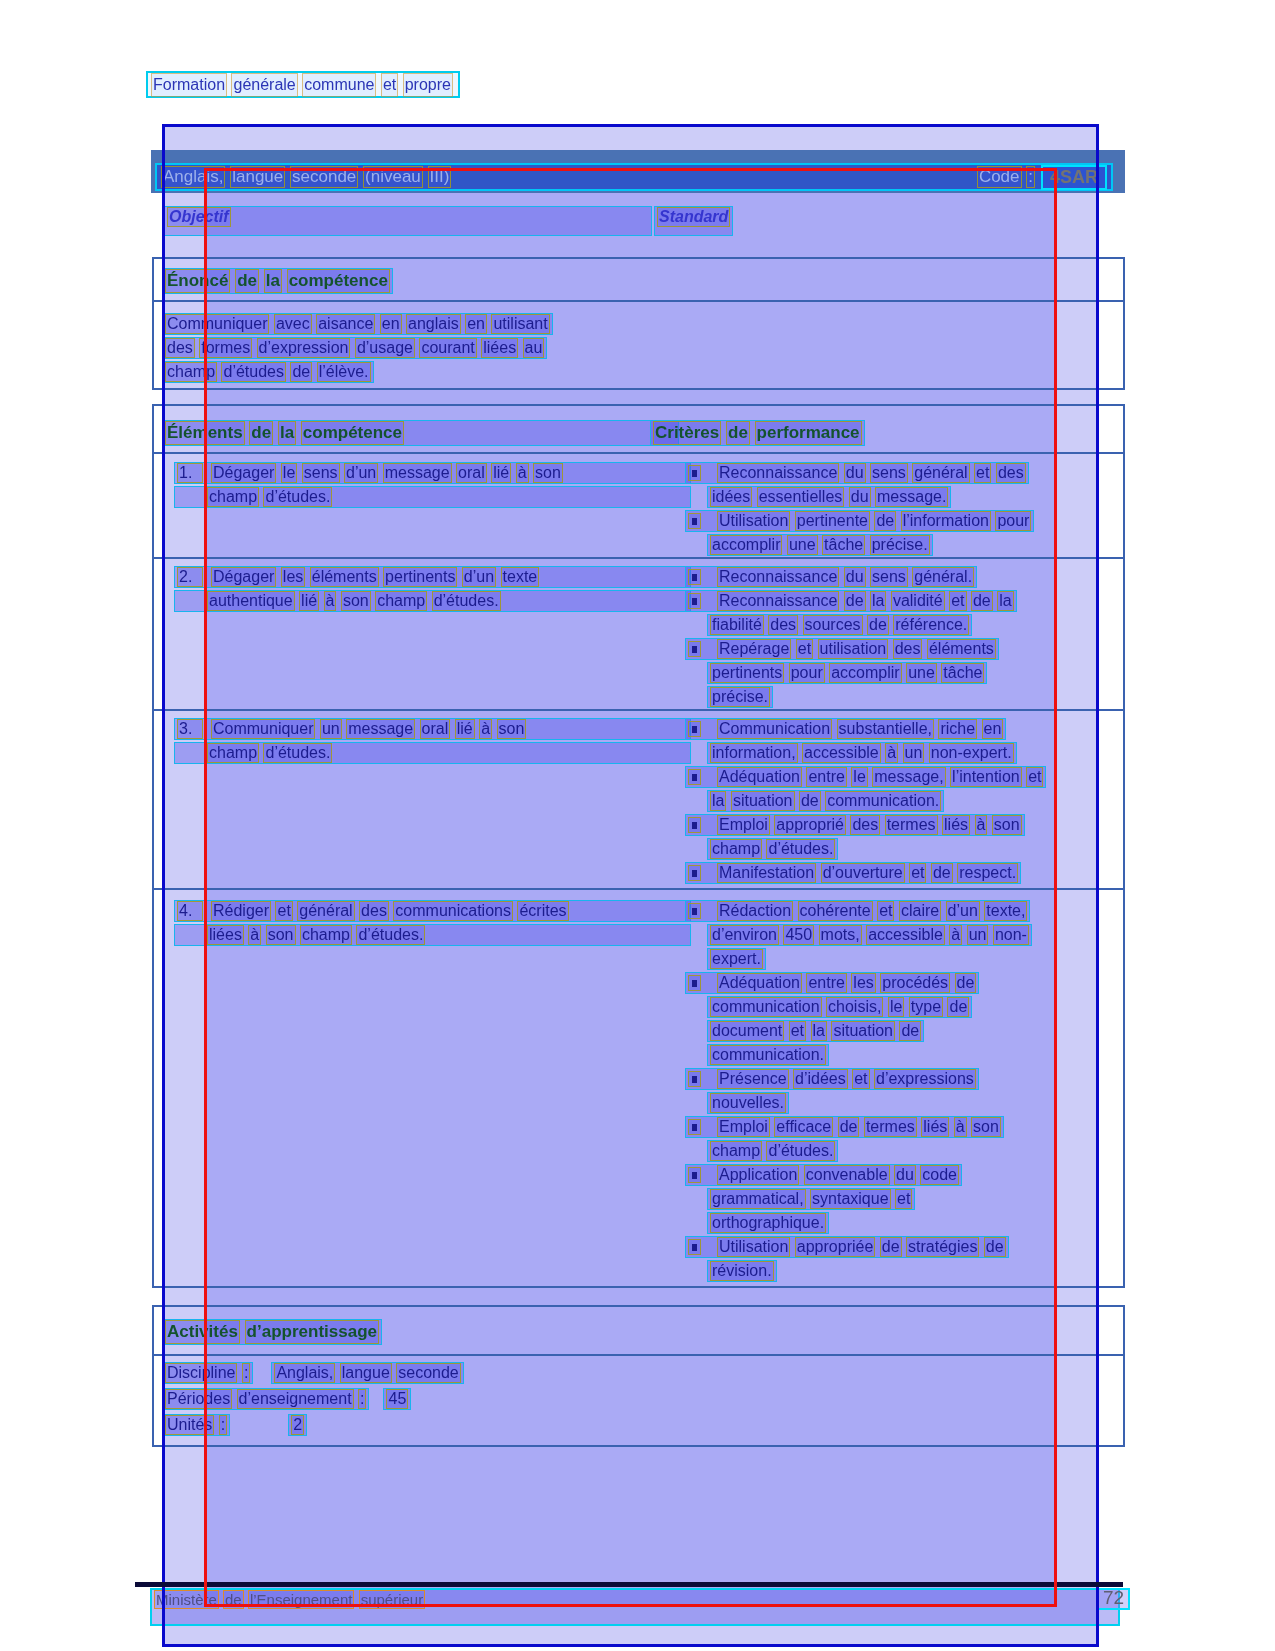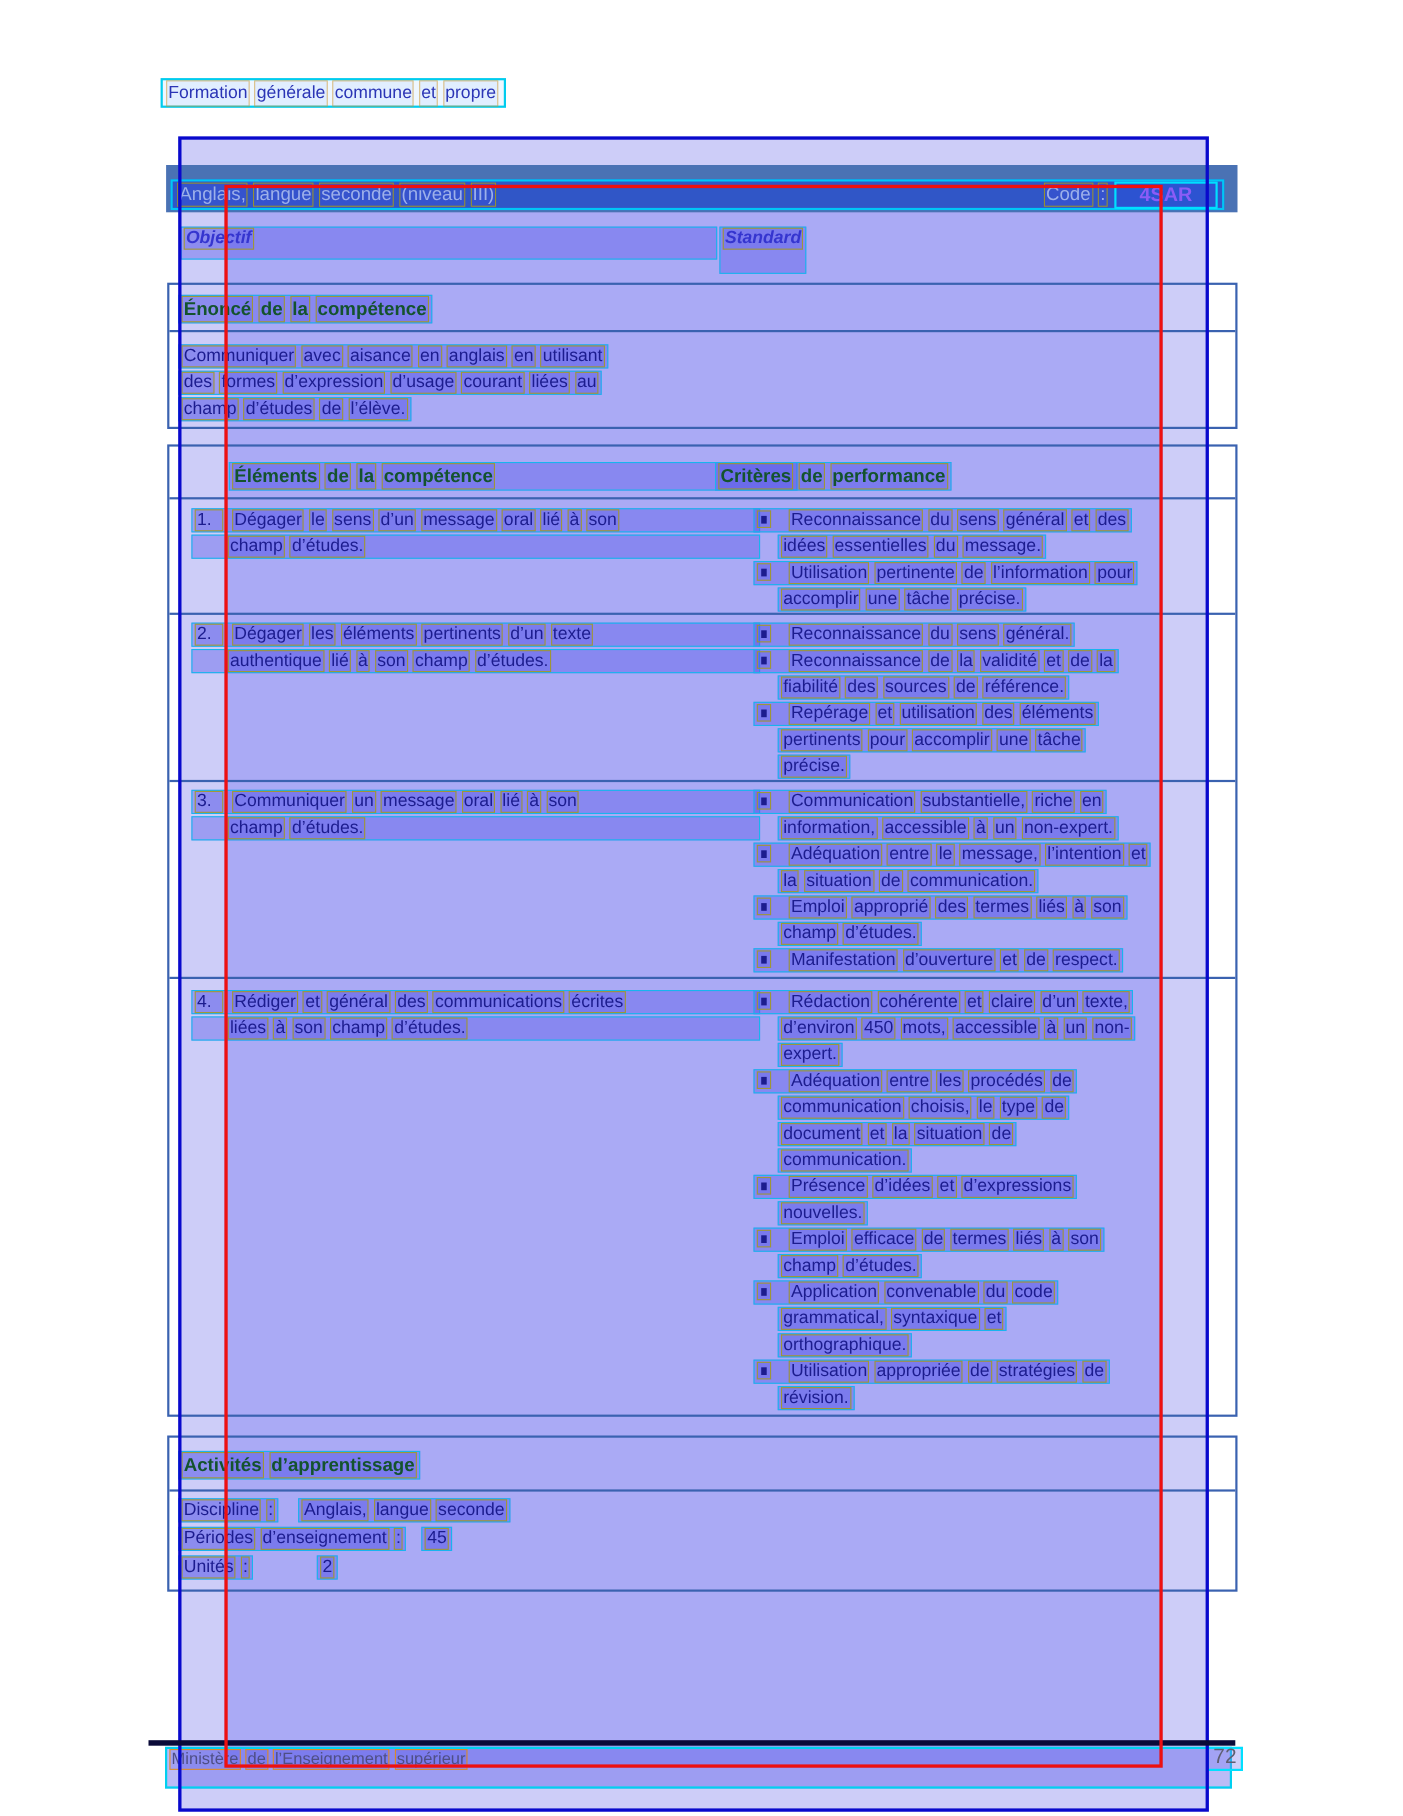--- a/index.html
+++ b/index.html
@@ -21,22 +21,22 @@
   .top-header{left:146px;top:71px;width:314px;height:27px;border:2px solid #00ccee;
               background:rgba(140,200,255,.15);z-index:3;font-size:16px;line-height:22px;
               color:#2b35b5;padding-left:3px;white-space:nowrap;}
 
   
   .band{left:151px;top:150px;width:974px;height:43px;background:#4a72b4;z-index:4;}
   .title-line{left:155px;top:163px;width:958px;height:28px;border:2px solid #00c6f6;
               background:rgba(28,64,215,.55);z-index:5;display:flex;align-items:center;
               justify-content:space-between;font-size:17px;color:#9db0ea;padding:0 4px;white-space:nowrap;}
   .title-right{display:flex;align-items:center;gap:6px;}
-  .code-value{border:2px solid #00e0ff;background:rgba(40,80,225,.4);color:#8b5cf6;
-              font-weight:bold;font-size:18px;padding:0 21px;}
+  .code-value{border:2px solid #00e0ff;background:rgba(40,80,225,.4);color:#737373;
+              font-weight:bold;font-size:18px;padding:0 7px;}
 
   
   .obj-box{left:164px;top:206px;width:488px;height:30px;z-index:5;}
   .std-box{left:654px;top:206px;height:30px;z-index:5;}
   .head-ital{font-size:20px;font-weight:bold;font-style:italic;color:#3535cf;line-height:26px;}
 
   
   .section{border:2px solid #3a62b0;background:transparent;z-index:5;}
   .enonce-box{left:152px;top:257px;width:973px;height:133px;}
   .elements-box{left:152px;top:404px;width:973px;height:884px;}
@@ -92,37 +92,37 @@
   <div class="abs band"></div>
   <div class="abs title-line">
     <span class="wordify"><span class="word">Anglais,</span> <span class="word">langue</span> <span class="word">seconde</span> <span class="word">(niveau</span> <span class="word">III)</span></span>
     <span class="title-right">
       <span class="wordify"><span class="word">Code</span> <span class="word">:</span></span>
       <span class="code-value">4SAR</span>
     </span>
   </div>
 
   <div class="abs obj-box line-box head-ital wordify" style="height:30px;"><span class="word">Objectif</span></div>
-  <div class="abs std-box line-box head-ital wordify" style="height:43px;"><span class="word">Standard</span></div>
+  <div class="abs std-box line-box head-ital wordify" style="height:30px;"><span class="word">Standard</span></div>
 
   <div class="abs section enonce-box">
     <div style="position:absolute;left:8px;top:9px;">
       <span class="line-box bold-head wordify" style="height:26px;line-height:22px;"><span class="word">Énoncé</span> <span class="word">de</span> <span class="word">la</span> <span class="word">compétence</span></span>
     </div>
     <div class="hsep" style="top:41px;"></div>
     <div id="enonce-lines" style="position:absolute;left:8px;top:54px;">
         <div class="row24"><span class="line-box"><span class="word">Communiquer</span> <span class="word">avec</span> <span class="word">aisance</span> <span class="word">en</span> <span class="word">anglais</span> <span class="word">en</span> <span class="word">utilisant</span></span></div>
         <div class="row24"><span class="line-box"><span class="word">des</span> <span class="word">formes</span> <span class="word">d’expression</span> <span class="word">d’usage</span> <span class="word">courant</span> <span class="word">liées</span> <span class="word">au</span></span></div>
         <div class="row24"><span class="line-box"><span class="word">champ</span> <span class="word">d’études</span> <span class="word">de</span> <span class="word">l’élève.</span></span></div>
       </div>
   </div>
 
   <div class="abs section elements-box">
     <div style="position:absolute;left:8px;top:14px;width:517px;">
-      <span class="line-box full bold-head wordify" style="height:26px;line-height:22px;margin-left:46px;"><span class="word">Éléments</span> <span class="word">de</span> <span class="word">la</span> <span class="word">compétence</span></span>
+      <span class="line-box full bold-head wordify" style="height:26px;line-height:22px;"><span class="word">Éléments</span> <span class="word">de</span> <span class="word">la</span> <span class="word">compétence</span></span>
     </div>
     <div style="position:absolute;left:496px;top:14px;">
       <span class="line-box bold-head wordify" style="height:26px;line-height:22px;"><span class="word">Critères</span> <span class="word">de</span> <span class="word">performance</span></span>
     </div>
     <div class="hsep" style="top:46px;"></div>
     <div id="table-rows">
         <div class="col-left" style="top:56px;">
           <div class="trow">
             <span class="line-box full"><span class="num-box">1.</span><span class="word">Dégager</span> <span class="word">le</span> <span class="word">sens</span> <span class="word">d’un</span> <span class="word">message</span> <span class="word">oral</span> <span class="word">lié</span> <span class="word">à</span> <span class="word">son</span></span>
           </div>

